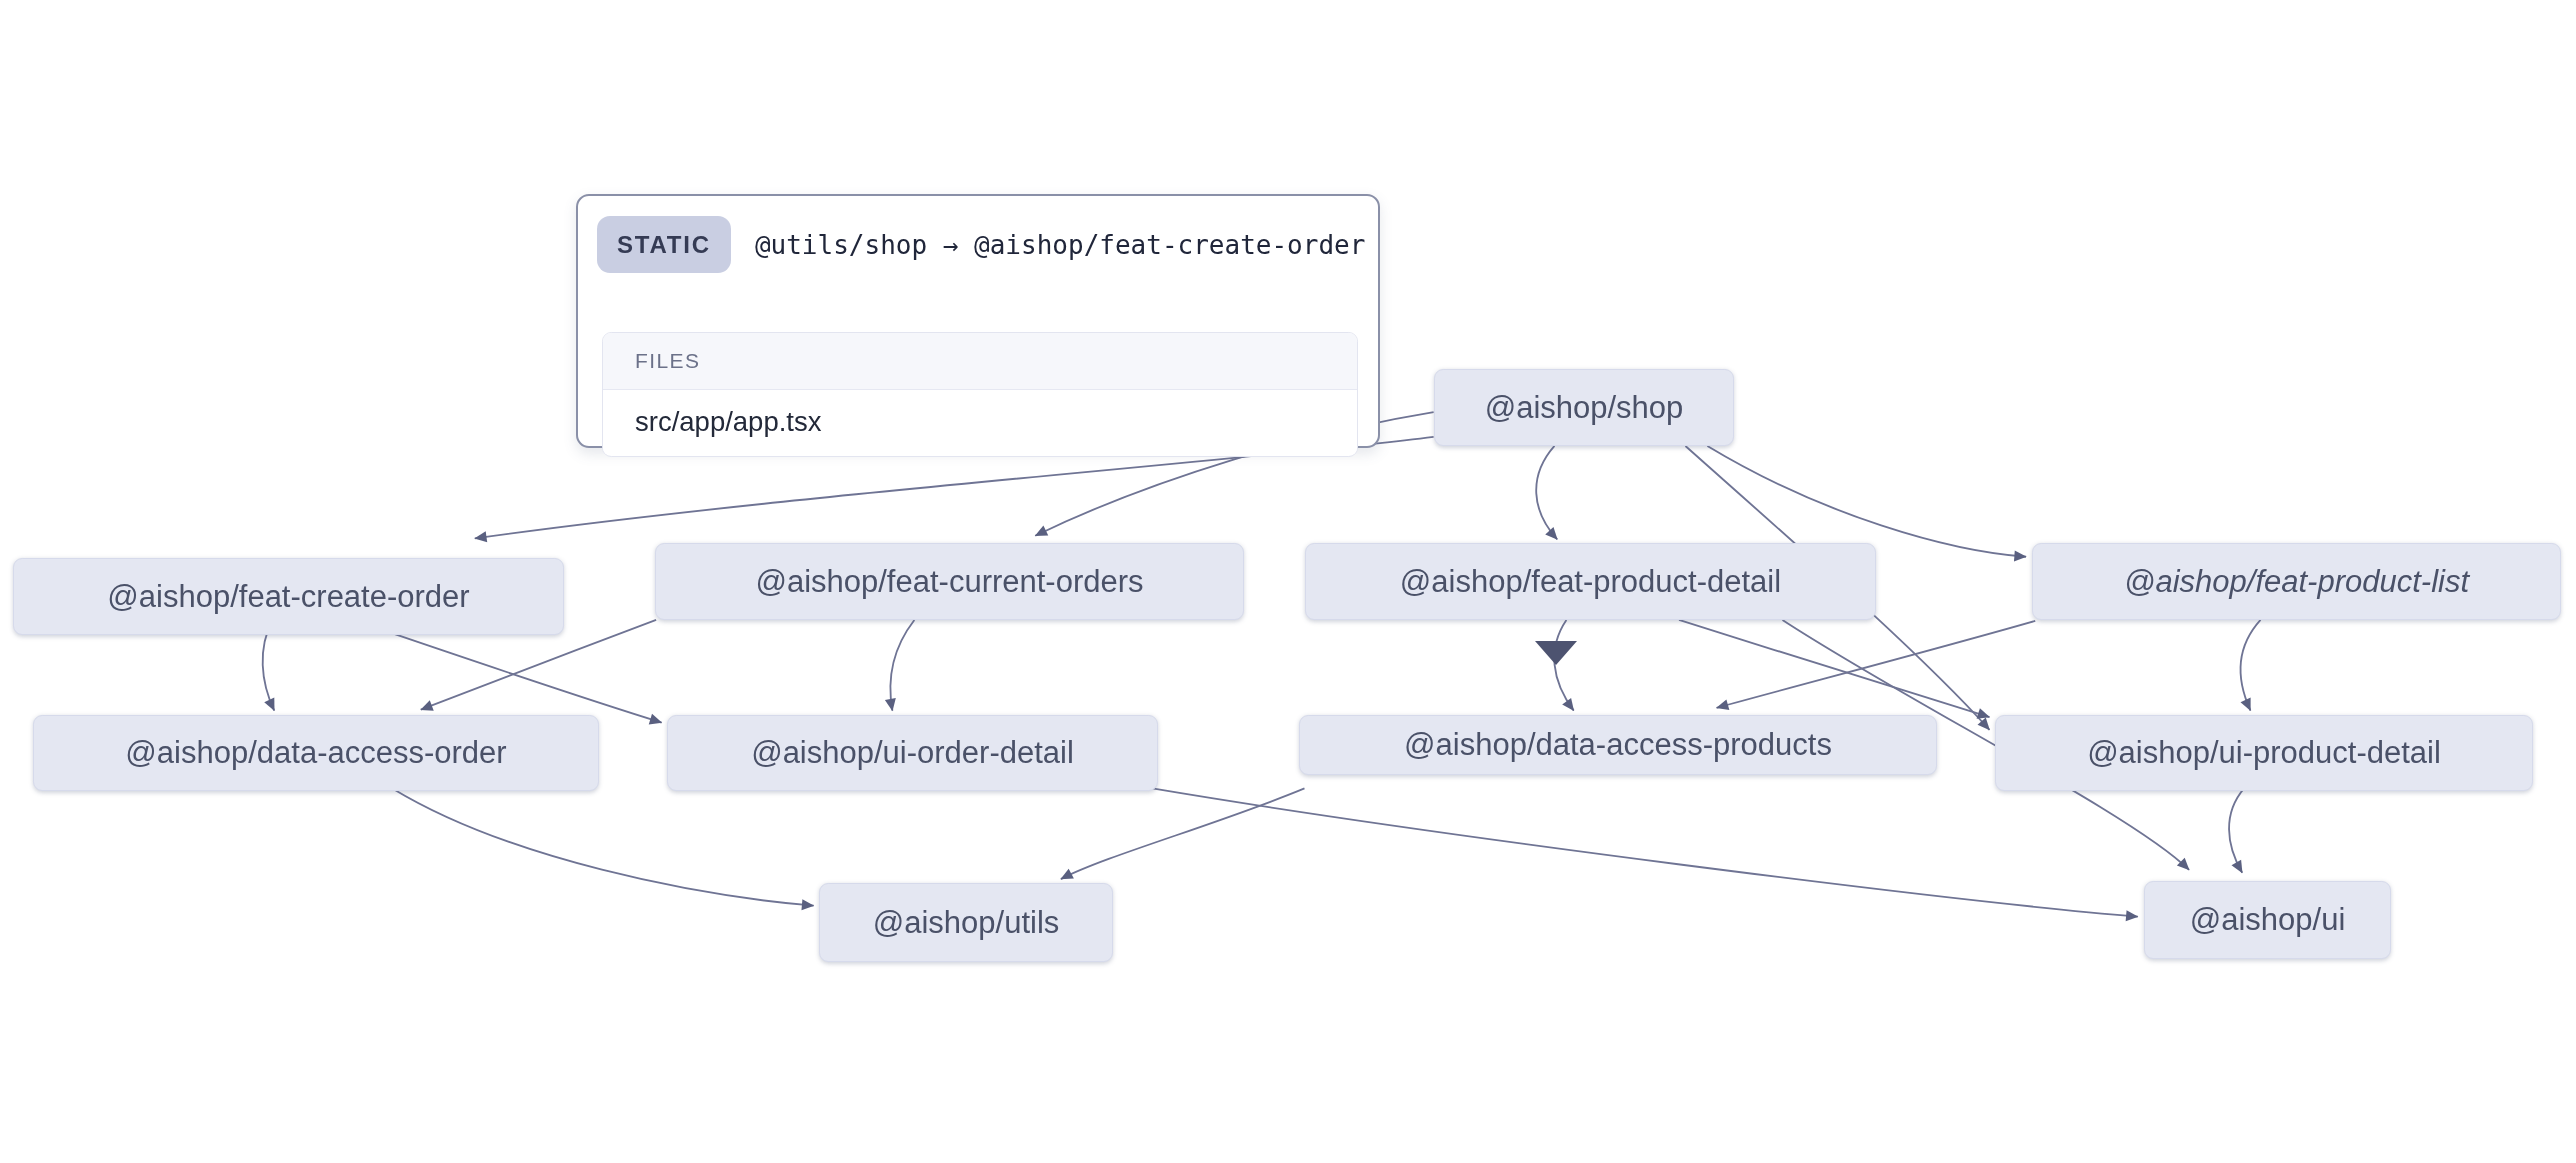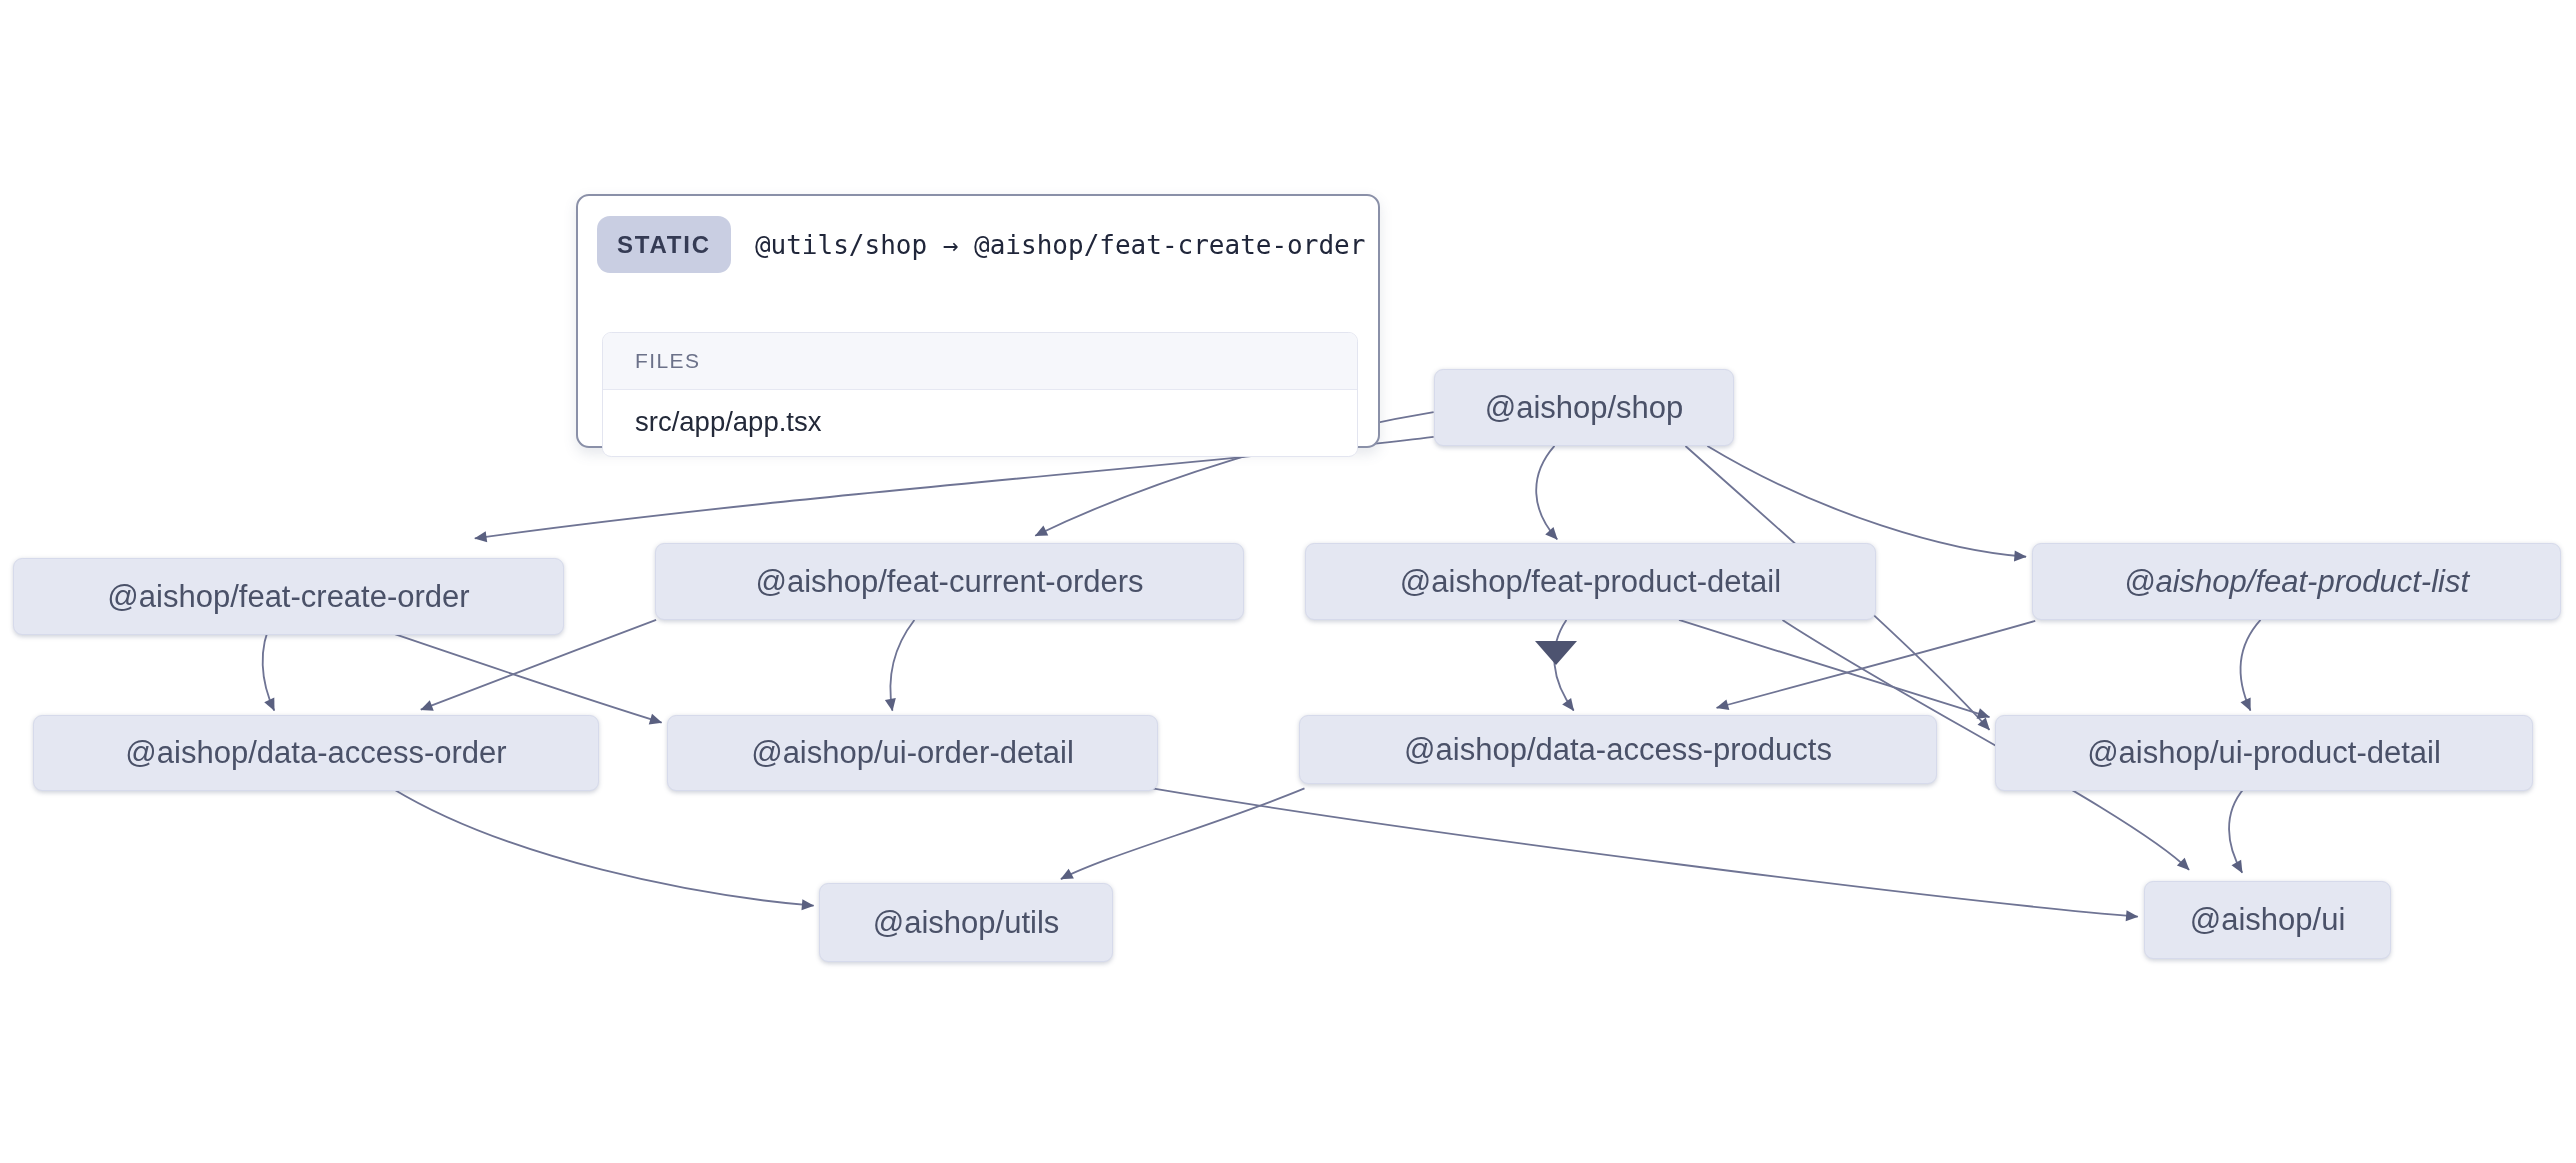--- a/index.html
+++ b/index.html
@@ -151,21 +151,21 @@
   </svg>
 
   <div id="nodes-layer">
       <div class="node" style="left: 1434px; top: 369px; width: 300px; height: 77px;">@aishop/shop</div>
       <div class="node" style="left: 13px; top: 543px; width: 551px; height: 77px; margin-top: 15px;">@aishop/feat-create-order</div>
       <div class="node" style="left: 655px; top: 543px; width: 589px; height: 77px;">@aishop/feat-current-orders</div>
       <div class="node" style="left: 1305px; top: 543px; width: 571px; height: 77px;">@aishop/feat-product-detail</div>
       <div class="node" style="left: 2032px; top: 543px; width: 529px; height: 77px; font-style: italic;">@aishop/feat-product-list</div>
       <div class="node" style="left: 33px; top: 715px; width: 566px; height: 76px;">@aishop/data-access-order</div>
       <div class="node" style="left: 667px; top: 715px; width: 491px; height: 76px;">@aishop/ui-order-detail</div>
-      <div class="node" style="left: 1299px; top: 715px; width: 638px; height: 69px;">@aishop/data-access-products</div>
+      <div class="node" style="left: 1299px; top: 715px; width: 638px; height: 60px;">@aishop/data-access-products</div>
       <div class="node" style="left: 1995px; top: 715px; width: 538px; height: 76px;">@aishop/ui-product-detail</div>
       <div class="node" style="left: 819px; top: 883px; width: 294px; height: 79px;">@aishop/utils</div>
       <div class="node" style="left: 2144px; top: 881px; width: 247px; height: 78px;">@aishop/ui</div>
     </div>
 
   <div id="tooltip">
     <div class="tt-header">
       <span class="tt-badge">STATIC</span>
       <span class="tt-title">@utils/shop → @aishop/feat-create-order</span>
     </div>

